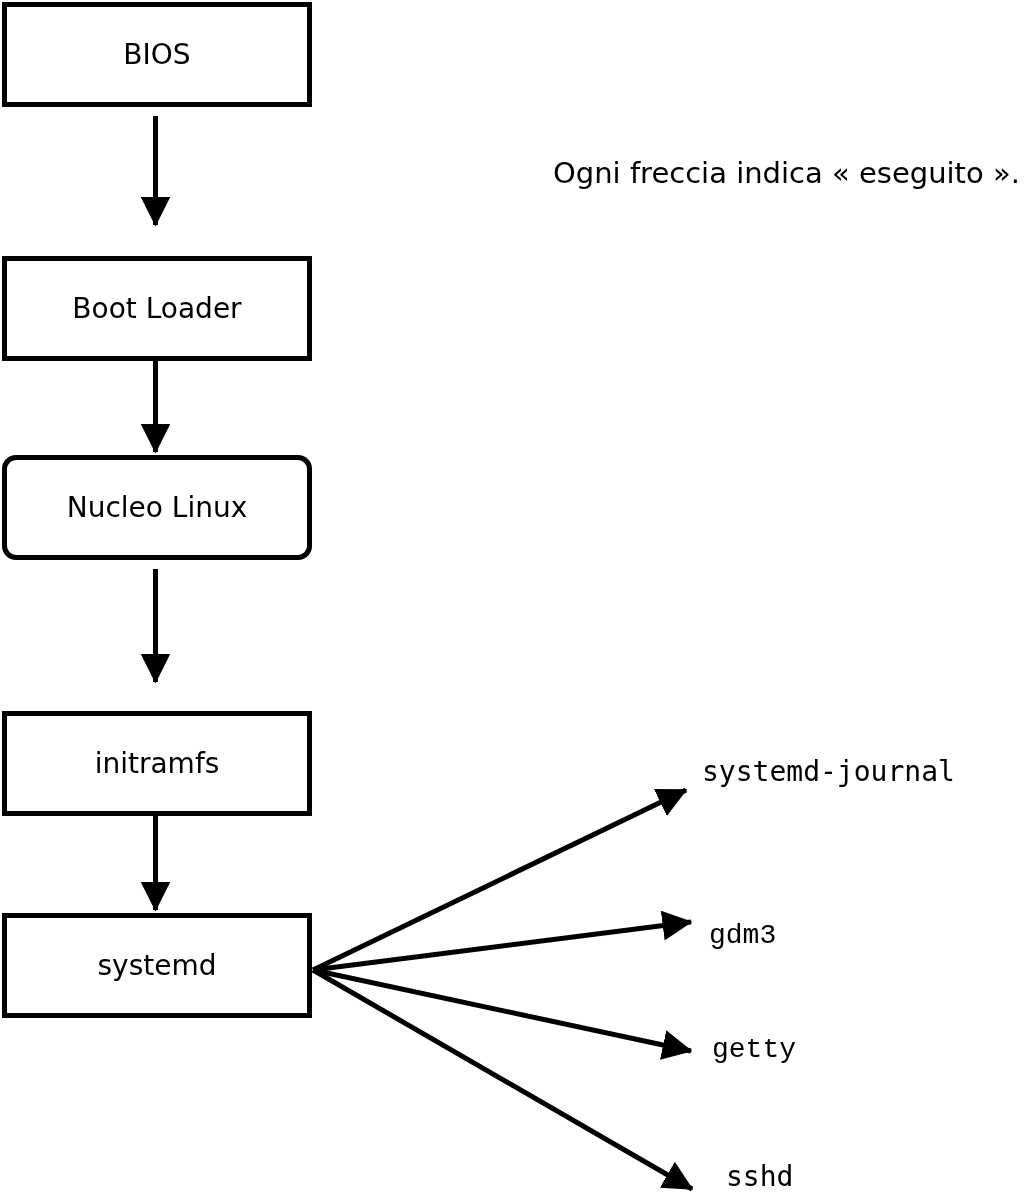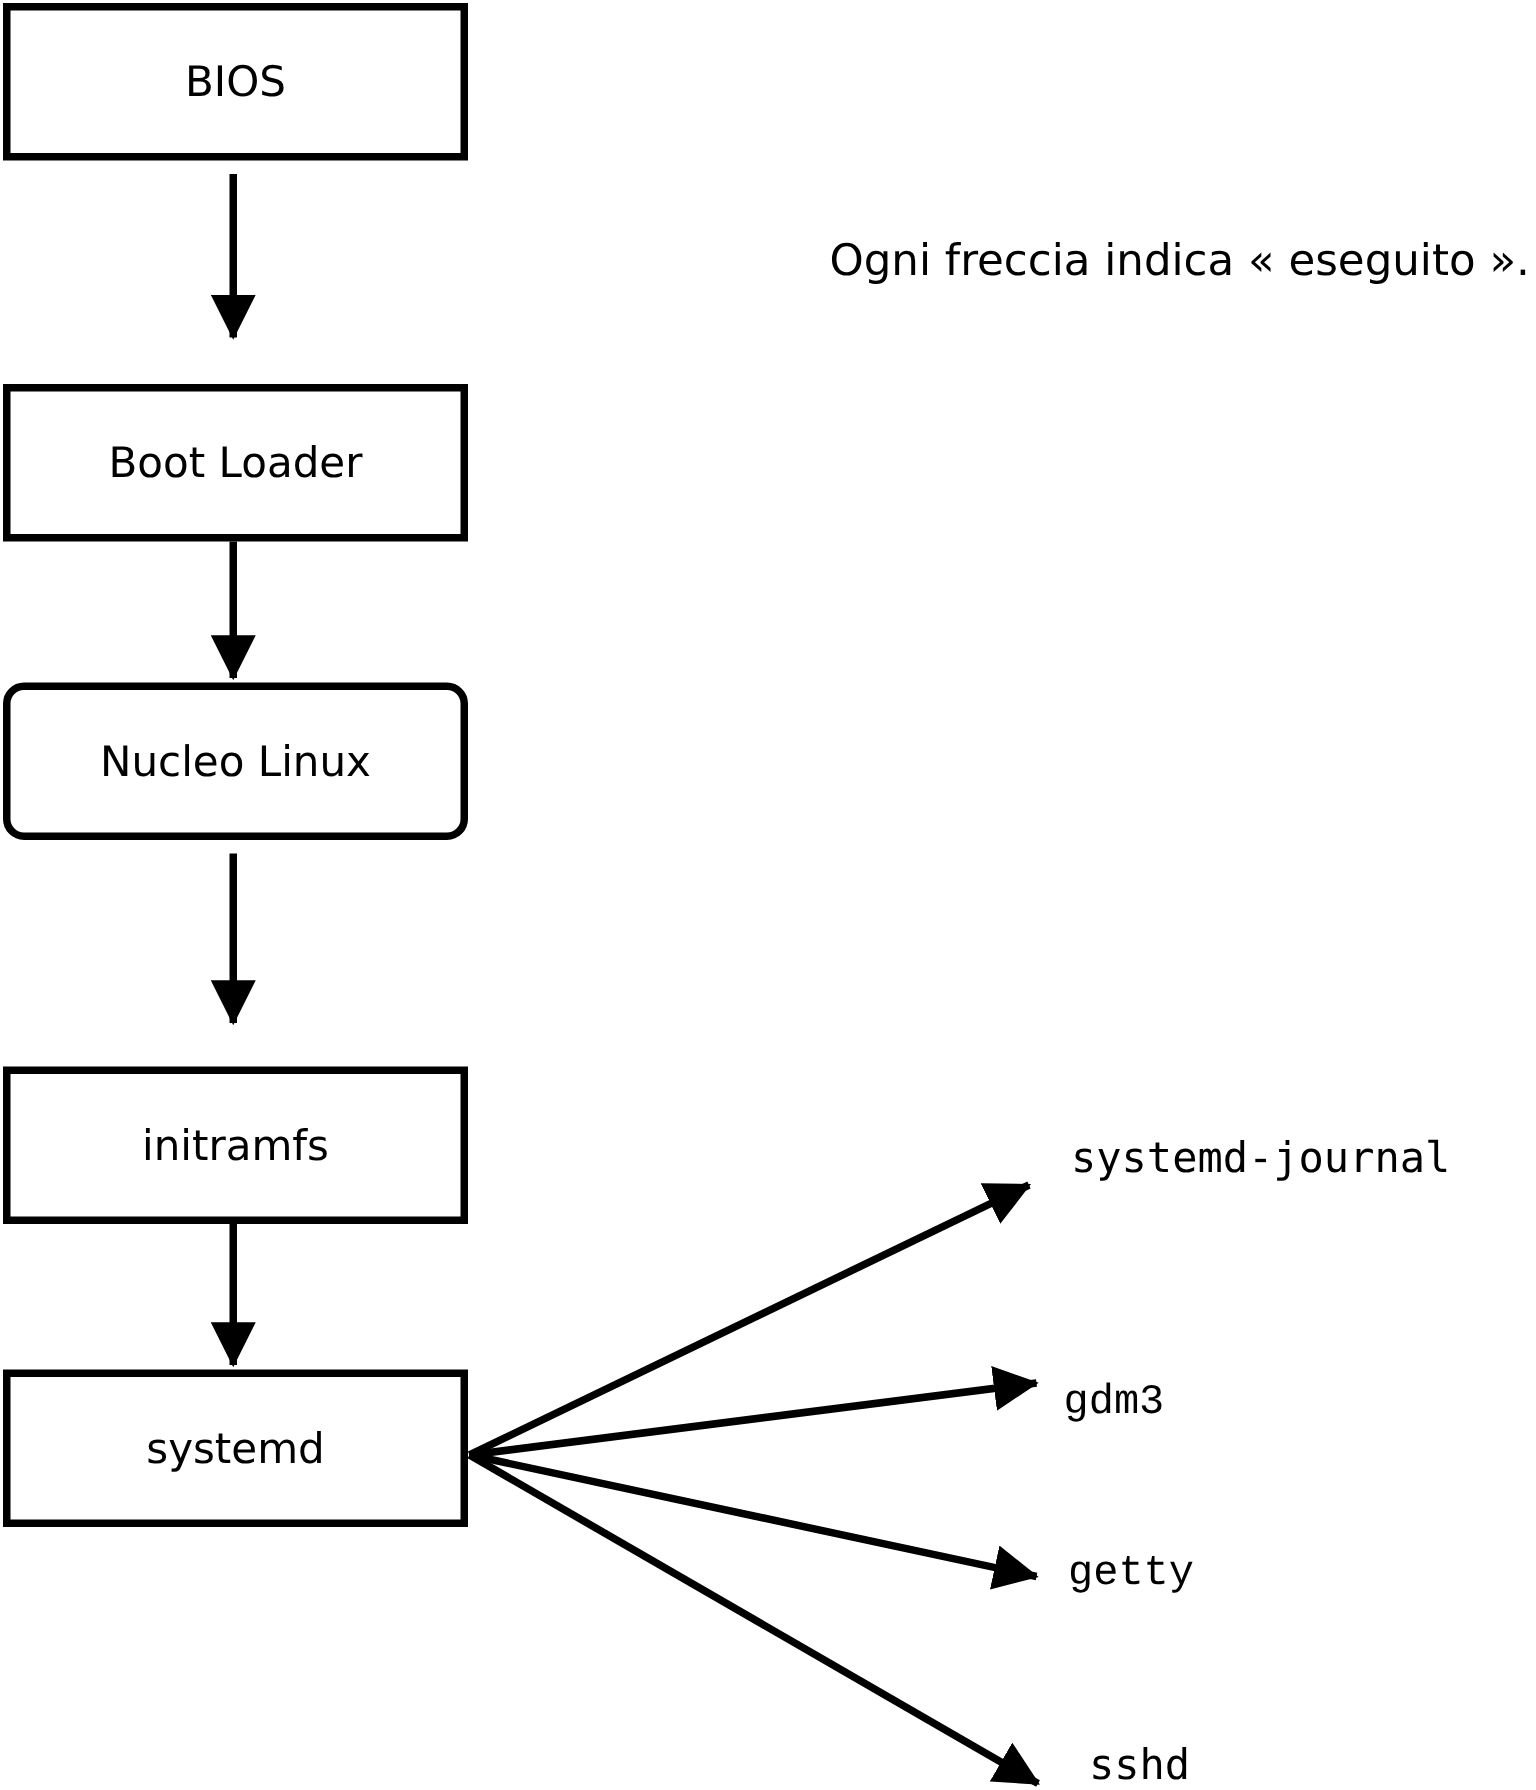--- a/index.html
+++ b/index.html
@@ -52,21 +52,21 @@
     white-space: nowrap;
     text-align: center;
   }
   .spawn-label {
     position: absolute;
     font-family: "DejaVu Sans Mono", "Liberation Mono", monospace;
     font-size: 28px;
     line-height: 34px;
     white-space: nowrap;
   }
-  .lbl-journal { left: 702px; top: 755px; margin-left: 12px;  }
+  .lbl-journal { left: 702px; top: 755px;  }
   .lbl-gdm3    { left: 709px; top: 919px; font-family: Liberation Mono, monospace;  }
   .lbl-getty   { left: 712px; top: 1033px; font-family: Liberation Mono, monospace; }
   .lbl-sshd    { left: 704px; top: 1160px; margin-left: 22px; }
 </style>
 </head>
 <body>
 
 <div id="canvas">
 
   <svg id="arrow-layer" viewBox="0 0 1024 1193" xmlns="http://www.w3.org/2000/svg" aria-hidden="true">

